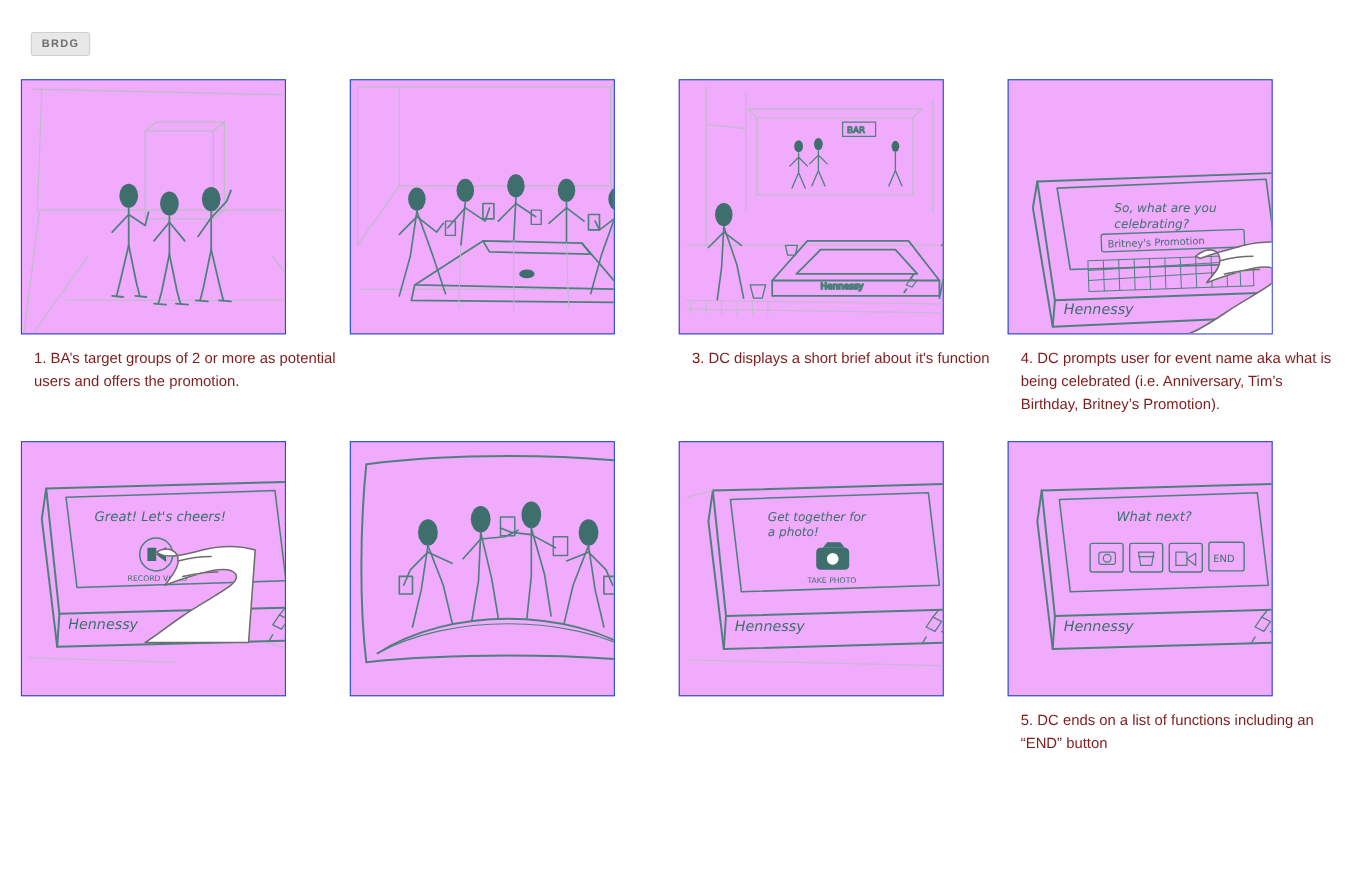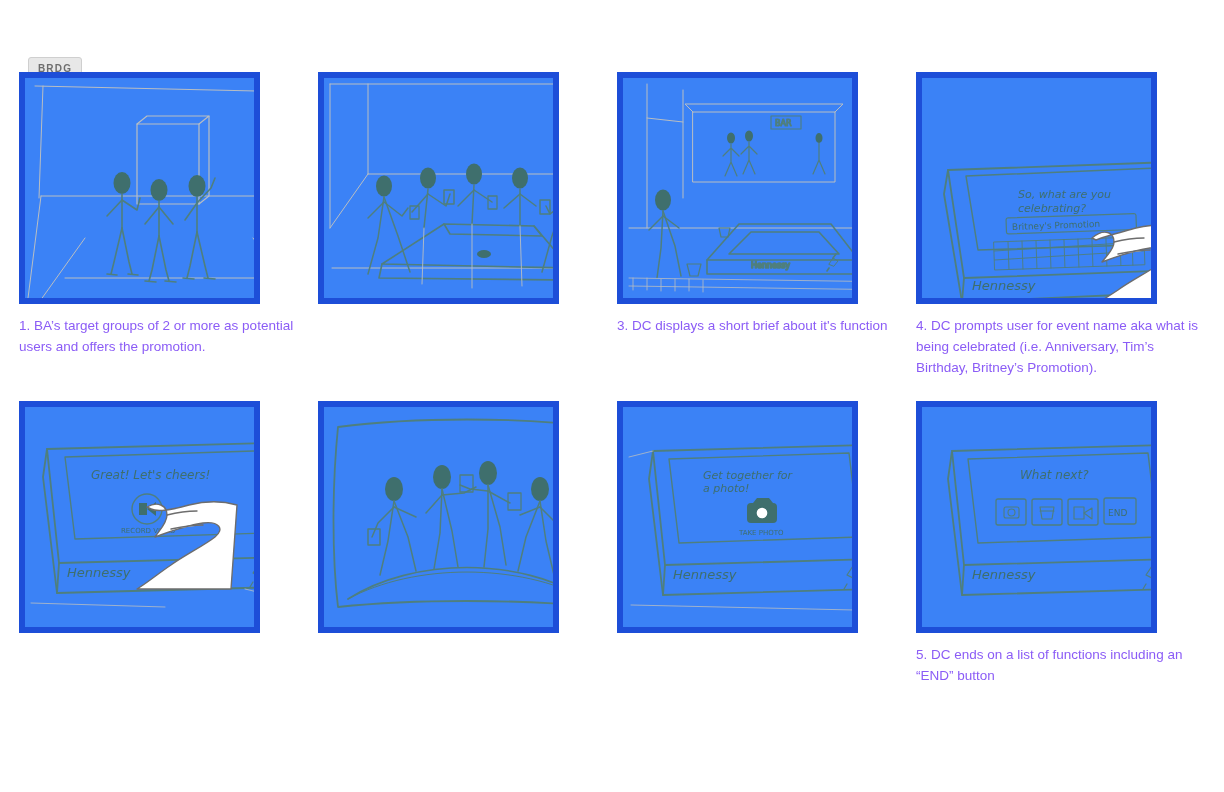--- a/index.html
+++ b/index.html
@@ -22,21 +22,20 @@
     left: 28px;
     top: 29px;
     width: 52px;
     height: 20px;
     background: #e8e8e8;
     border: 1px solid #cfcfcf;
     border-radius: 3px;
     display: flex;
     align-items: center;
     justify-content: center;
-    margin-top: 28px;
   }
   .logo-text {
     font-size: 10px;
     font-weight: bold;
     letter-spacing: 1.2px;
     color: #6e6e6e;
     font-family: "Liberation Sans", sans-serif;
   }
 
   
@@ -52,35 +51,36 @@
     gap: 12px;
     margin-bottom: 0;
   }
   .row.row2 { margin-top: 22px; }
   .cell {
     width: 287px;
   }
   .frame {
     width: 241px;
     height: 232px;
-    border: 6px solid #1d4ed8;
-    background: #3b82f6;
+    border: 1px solid #1d4ed8;
+    background: #f0abfc;
     box-sizing: border-box;
     position: relative;
     overflow: hidden;
   }
   .frame svg {
     display: block;
   }
   .caption {
     margin-top: 12px;
     font-size: 13.5px;
     line-height: 1.55;
-    color: #8b5cf6;
+    color: #7f1d1d;
     width: 285px;
+    margin-left: 12px;
   }
 
   
   .ink  { stroke: #4f7f7d; fill: none; stroke-linecap: round; stroke-linejoin: round; }
   .pencil { stroke: #b9bec2; fill: none; stroke-linecap: round; stroke-linejoin: round; }
   .fill-dark { fill: #3f6f6d; }
   .hand { stroke: #6d6d6d; fill: #ffffff; stroke-linecap: round; stroke-linejoin: round; }
   .hw { font-family: "DejaVu Sans", sans-serif; fill: #3e6f6d; }
 </style>
 </head>

